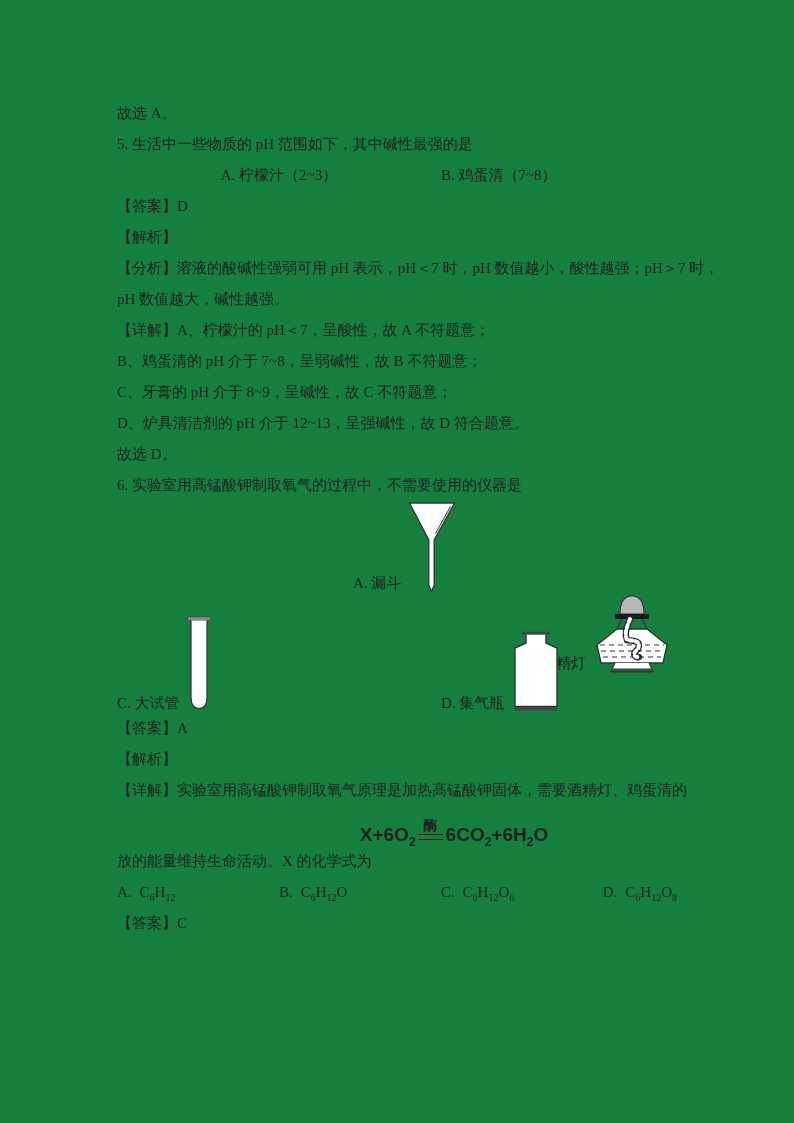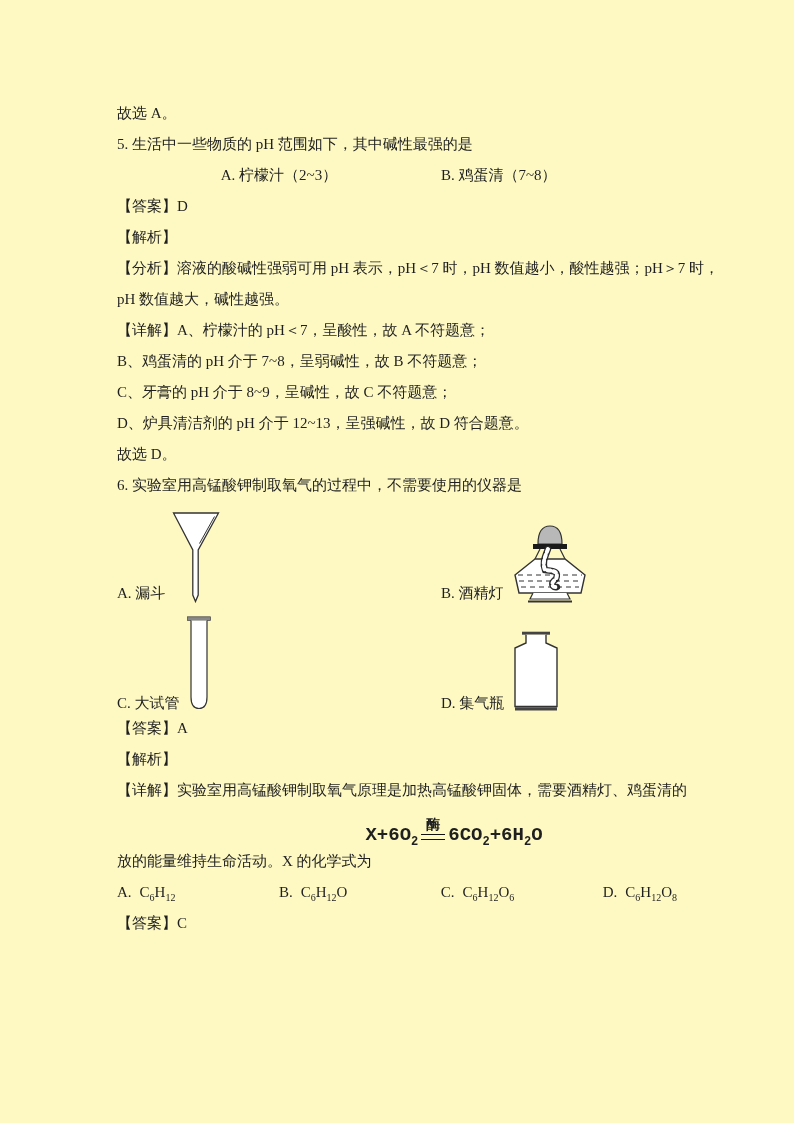--- a/index.html
+++ b/index.html
@@ -1,52 +1,52 @@
 <!DOCTYPE html>
 <html><head>
 <meta charset="utf-8">
 <style>
   * { margin:0; padding:0; box-sizing:border-box; }
   html,body { background:#ffffff; }
   .page {
     position:relative;
     width:794px; height:1123px;
-    background:#fef9c3;
+    background:#15803d;
     font-family:"Liberation Serif","DejaVu Serif",serif;
     color:#1f1f1f;
     overflow:hidden;
   }
   .content {
     position:absolute; left:117px; top:98px; width:560px;
   }
   .line { font-size:15px; line-height:31px; white-space:nowrap; }
   .row2 { display:flex; }
   .row2 .c1 { width:324px;text-align:center; }
   .row2 .c2 { flex:1; }
   .row4 { display:flex; }
   .row4 .c { width:163px; }
   .row4 .c:last-child { width:auto; }
   .equip-row { display:flex; }
   .equip-row .cell { display:flex; align-items:flex-end; }
   .equip-row .cell.first { width:324px; }
   .equip-row .cell.second { flex:1; }
-  .equip-row.r1 { height:102px; align-items:flex-end; }
+  .equip-row.r1 { height:102px; align-items:flex-end;flex-direction:column; }
   .equip-row.r2 { height:110px; align-items:flex-end; }
   .equip-label { font-size:15px; line-height:20px; white-space:nowrap; margin-right:7px; }
   .equip-svg { display:block; }
   sub { font-size:10px; line-height:0; }
   .equation-block {
     height:40px;
     display:flex; justify-content:center; align-items:flex-end;
     transform:translateX(57px);
   }
   .equation {
     display:inline-flex; align-items:flex-end;
     font-weight:bold; font-size:19px; line-height:22px;
-    font-family:Liberation Mono, monospace;
+    font-family:Liberation Sans, sans-serif;
   }
   .equation sub { font-size:12px; }
   .catalyst-stack {
     display:inline-flex; flex-direction:column; align-items:center;
     margin:0 3px;
   }
   .catalyst-label { font-size:14px; line-height:15px; font-weight:bold; }
   .double-rule {
     width:24px; height:6px;
     border-top:1.8px solid #111; border-bottom:1.8px solid #111;

